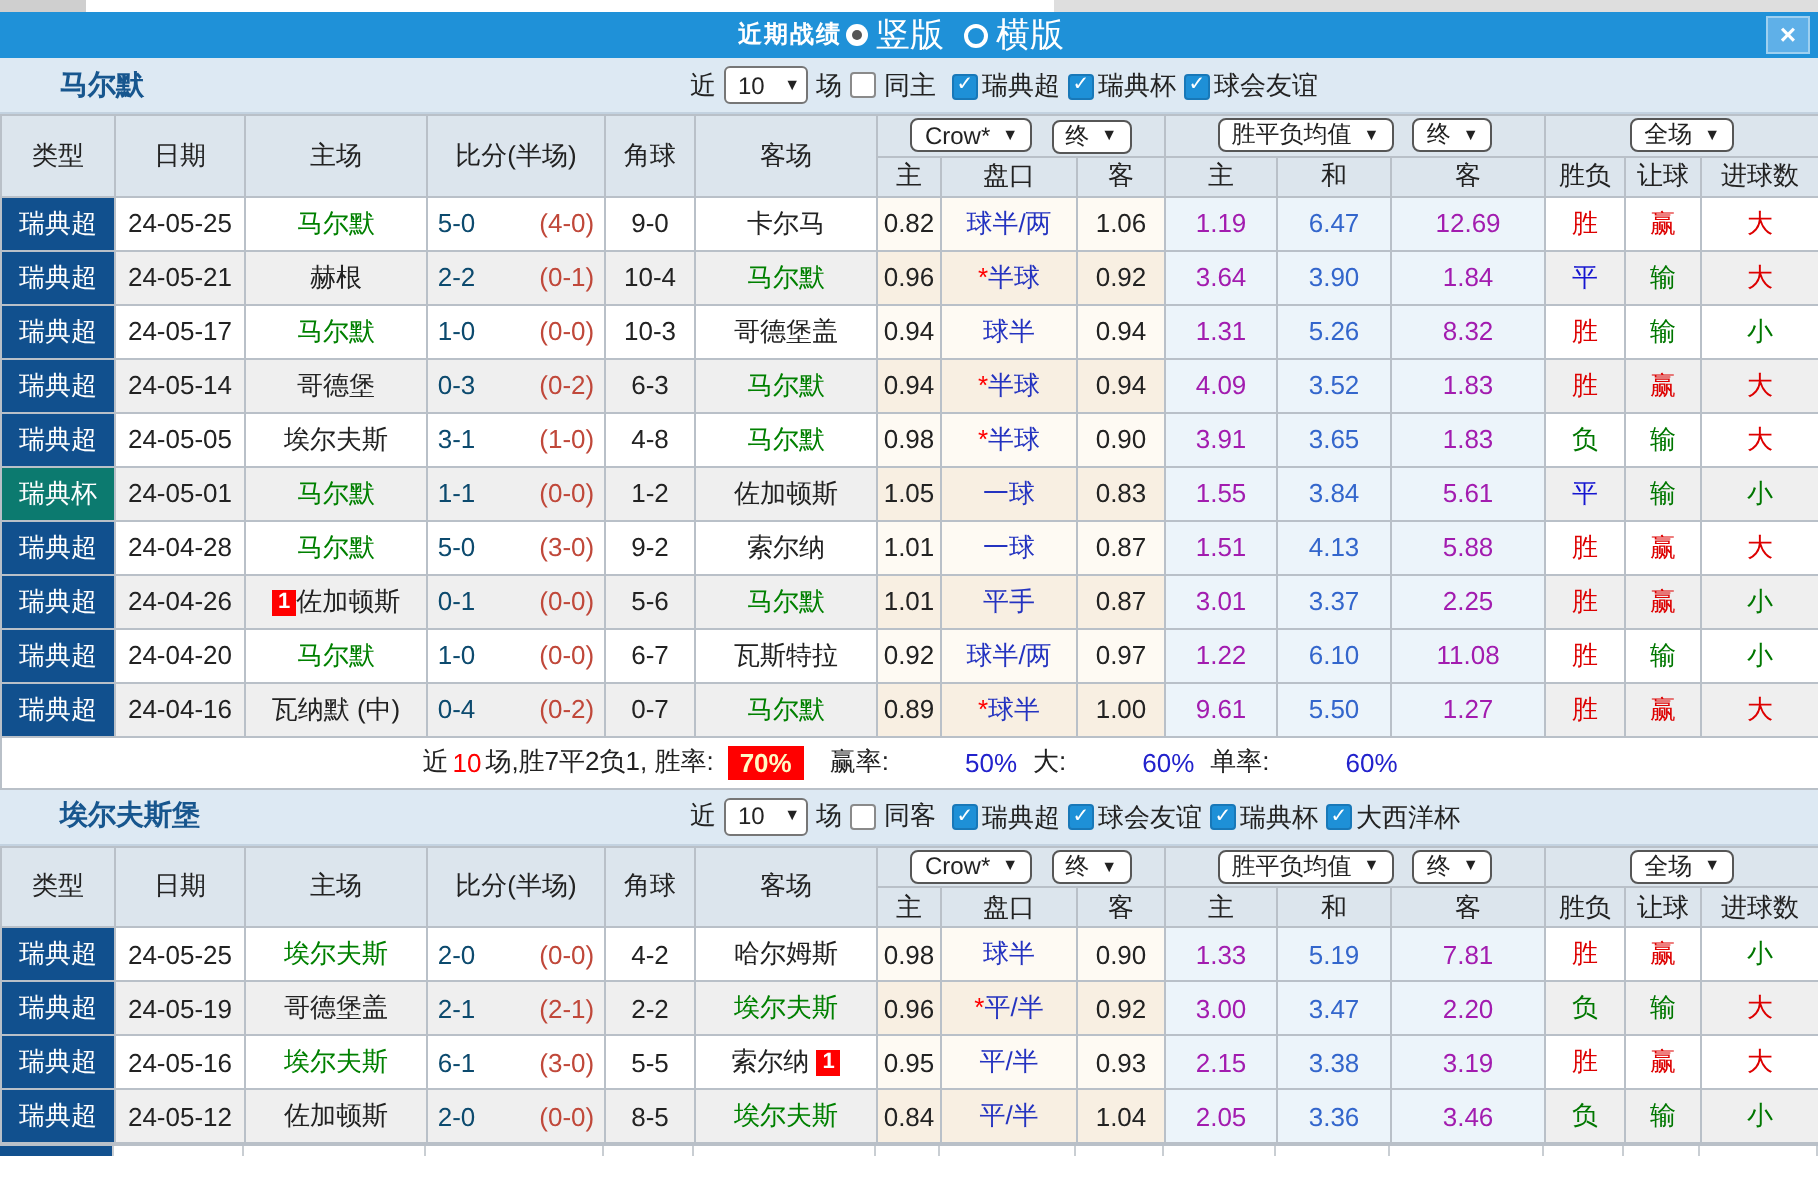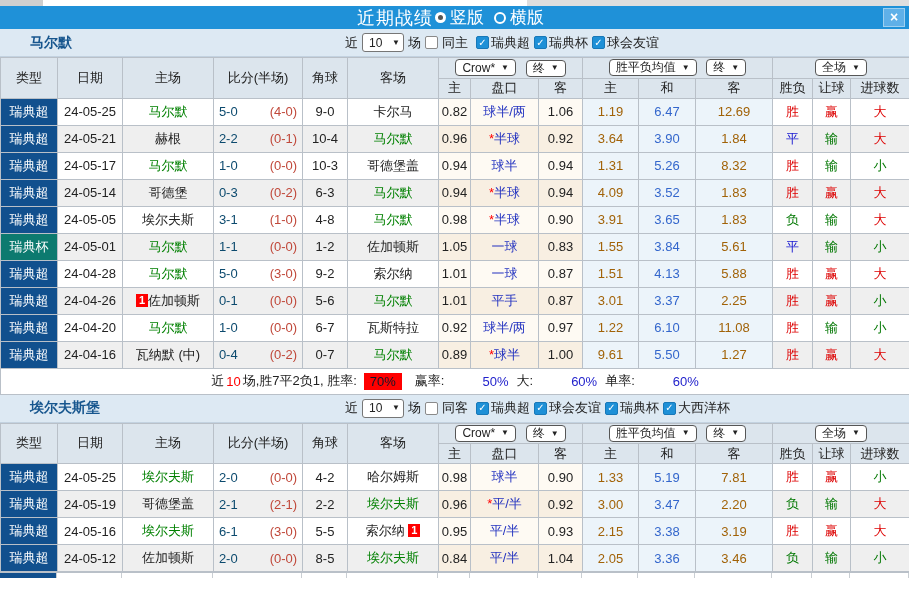--- a/index.html
+++ b/index.html
@@ -5,21 +5,21 @@
   * { margin:0; padding:0; box-sizing:border-box; }
   html,body { width:909px; height:594px; overflow:hidden; background:#fff;
     font-family:"Liberation Sans","DejaVu Sans",sans-serif; font-size:13px; color:#222; }
   .app { width:909px; height:594px; overflow:hidden; position:relative; background:#fff; }
 
   .top-strip { height:6px;
     background:linear-gradient(to right,#cfcfcf 0 43px,#ffffff 43px 527px,#dedede 527px 100%); }
 
   .title-bar { height:23px; background:#1f91d8; position:relative;
     display:flex; align-items:center; justify-content:center; color:#fff; }
-  .title { font-weight:normal; font-size:18px; letter-spacing:1px; }
+  .title { font-weight:bold; font-size:12px; letter-spacing:1px; }
   .radio { width:11px; height:11px; border-radius:50%; background:#fff; display:inline-block;
     position:relative; margin:0 4px 0 2px; vertical-align:middle; }
   .radio.selected::after { content:""; position:absolute; left:3px; top:3px; width:5px; height:5px;
     border-radius:50%; background:#555; }
   .radio.hollow { background:transparent; border:2px solid #fff; width:12px; height:12px; }
   .radio-label { font-size:17px; margin-right:8px; }
   .close { position:absolute; right:4px; top:2px; width:22px; height:19px; background:#5fb0e8;
     border:1px solid #9ed0f0; color:#fff; font-weight:bold; font-size:14px; line-height:17px;
     text-align:center; cursor:pointer; }
 
@@ -44,35 +44,35 @@
   .dd-cell { padding:1px 2px; }
   .dd { display:inline-flex; align-items:center; gap:6px; background:#fff; border:1px solid #565656;
     border-radius:4px; padding:0 6px; font-size:12px; height:17px; cursor:pointer; margin:0 3px; }
   tbody td { height:27px; }
   .lg { background:#11508e; color:#fff; }
   .lg.cup { background:#0c7a6f; }
   tr.odd .base, tr.odd .res { background:#fff; }
   tr.even .base, tr.even .res { background:#efefef; }
   tr.odd .hc { background:#fefaf3; }
   tr.even .hc { background:#f8efe2;margin-left:46px; }
-  .mn { background:#ecf4fa; color:#a16207; }
+  .mn { background:#ecf4fa; color:#a21caf; }
   .mn.md { color:#3366cc; }
   .tg { color:#008000; }
   .sc { color:#0c4a6e; }
   .hf { color:#c0483a;padding-left:32px; }
   .star { color:#ff0000; }
   .hcap-text { color:#2433c0; }
   .c-r { color:#dd0000; } .c-b { color:#1515d0; } .c-g { color:#007700; }
   .badge { background:#ff0000; color:#fff; font-size:11px; font-weight:bold; padding:0 3px;
     display:inline-block; line-height:13px; vertical-align:1px; }
   .sumrow td { height:26px; background:#fff; }
   .sum-inner { display:flex; align-items:center; justify-content:center; gap:2px; }
   .red { color:#ff0000; }
   .blue { color:#2222cc;margin-left:36px; }
-  .rate-badge { background:#ff0000; color:#0f172a; padding:1px 6px; margin:0 5px; font-weight:normal; }
+  .rate-badge { background:#ff0000; color:#fef9c3; padding:1px 6px; margin:0 5px; font-weight:bold; }
   .sum-seg { margin-left:6px; }
 
   .partial-row { height:6px; display:flex; border-top:1px solid #b9c0c8; }
   .partial-row .seg { border-right:1px solid #c9ced3; background:#fff; }
   .partial-row .seg.first { background:#11508e; }
 </style>
 </head>
 <body>
 
 <div class="app">

